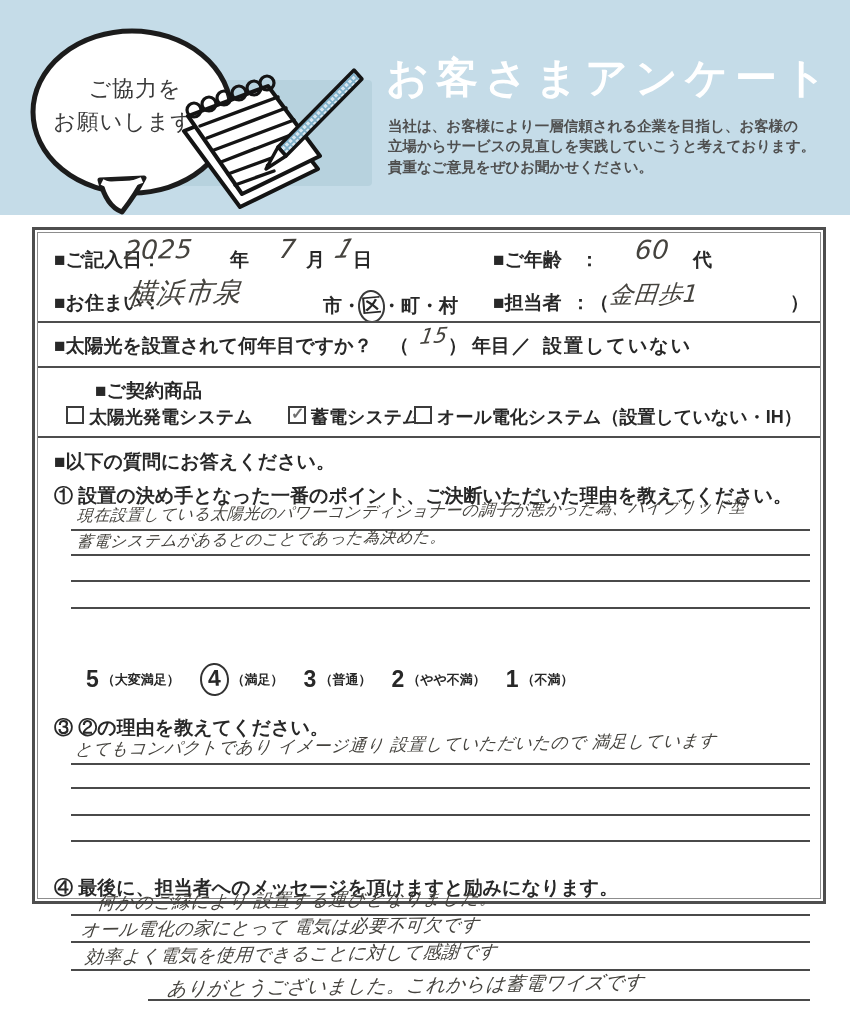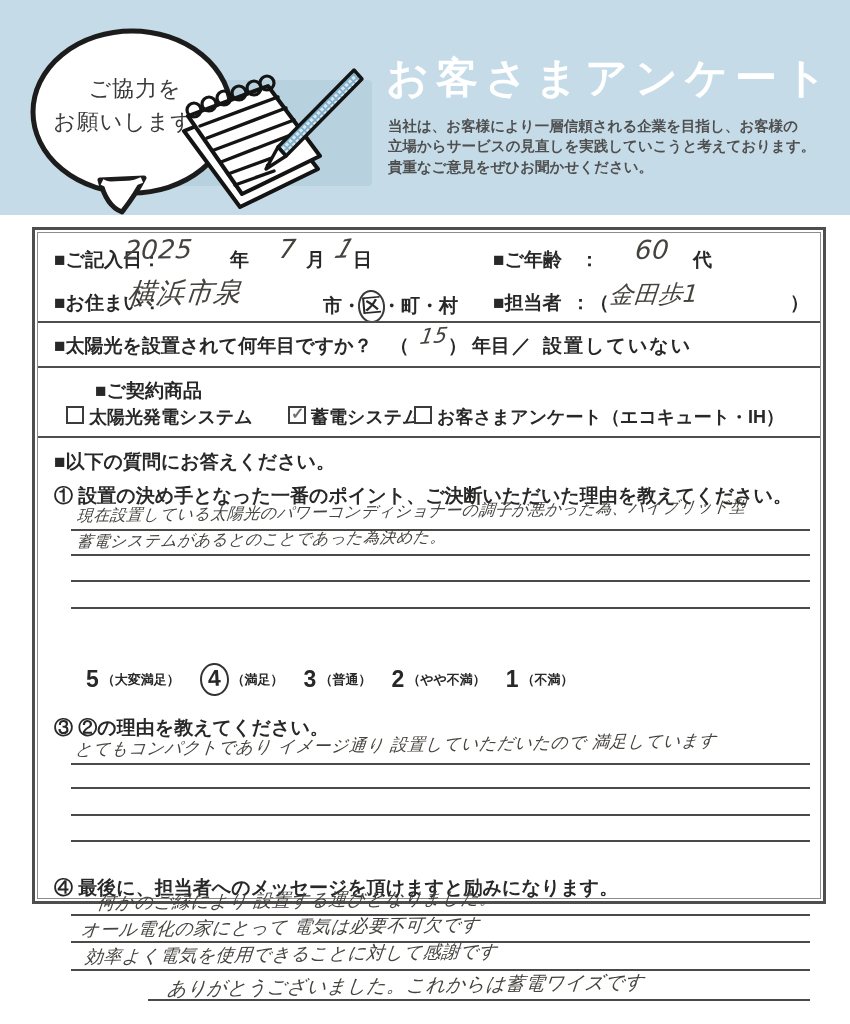--- a/index.html
+++ b/index.html
@@ -145,21 +145,21 @@
     <span class="lbl" style="left:410px; top:100px;">）</span>
     <span class="lbl" style="left:434px; top:100px;">年目</span>
     <span class="lbl" style="left:474px; top:100px;">／</span>
     <span class="lbl" style="left:505px; top:100px; letter-spacing:2px;">設置していない</span>
 
     <div class="divider" style="top:133px;"></div>
 
     <span class="lbl" style="left:31px; top:145px;margin-left:26px;">■ご契約商品</span>
     <span class="product-item" style="left:28px; top:172px;"><span class="cbx"></span><span>太陽光発電システム</span></span>
     <span class="product-item" style="left:250px; top:172px;"><span class="cbx checked"></span><span>蓄電システム</span></span>
-    <span class="product-item" style="left:376px; top:172px;"><span class="cbx"></span><span>お客さまアンケート（エコキュート・IH）</span></span>
+    <span class="product-item" style="left:376px; top:172px;"><span class="cbx"></span><span>オール電化システム（設置していない・IH）</span></span>
 
     <div class="divider" style="top:203px;"></div>
 
     <span class="lbl" style="left:16px; top:216px;">■以下の質問にお答えください。</span>
 
     <span class="lbl" style="left:16px; top:250px;">① 設置の決め手となった一番のポイント、ご決断いただいた理由を教えてください。</span>
     <span class="hw" style="left:38px; top:273px; font-size:16px;">現在設置している太陽光のパワーコンディショナーの調子が悪かった為、ハイブリッド型</span>
     <div class="rule" style="top:296px;"></div>
     <span class="hw" style="left:38px; top:299px; font-size:16px;">蓄電システムがあるとのことであった為決めた。</span>
     <div class="rule" style="top:321px;"></div>

